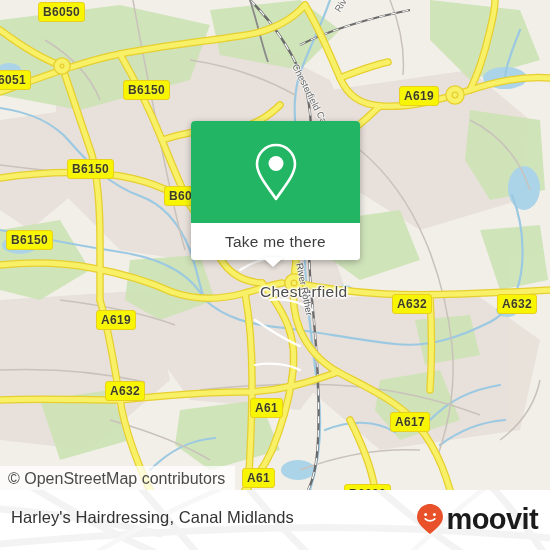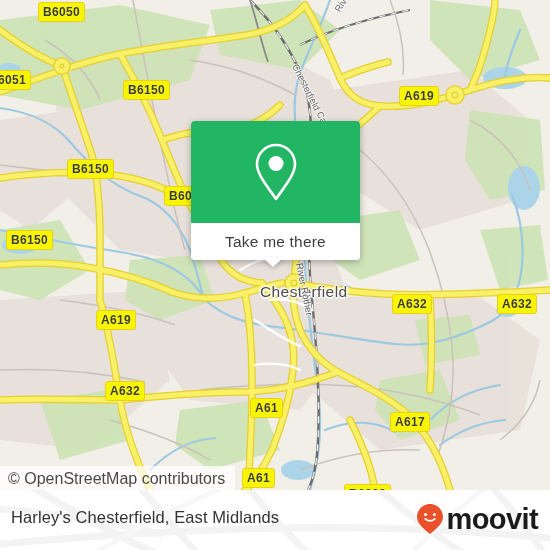--- a/index.html
+++ b/index.html
@@ -353,21 +353,21 @@
         <path d="M0 80 C90 72 180 66 280 64"></path>
         <path d="M280 64 C370 62 460 66 550 74"></path>
         <path d="M0 45 C60 50 110 58 160 70"></path>
       </g>
       <g stroke="#ededed" fill="none" stroke-width="5">
         <path d="M60 110 C110 80 160 50 220 25"></path>
         <path d="M390 110 C420 80 450 50 490 20"></path>
       </g>
     </svg>
 
-    <div class="footer-title" style="top:18px;left:11px;position:absolute">Harley's Chesterfield, East Midlands</div>
+    <div class="footer-title" style="top:18px;left:11px;position:absolute">Harley's Hairdressing, Canal Midlands</div>
 
     <div class="brand" style="top:13px;right:12px;position:absolute">
       <svg width="30" height="32" viewBox="0 0 30 32">
         <path d="M15 1 C7.8 1 2 6.8 2 14 C2 21.5 10.5 27 15 31 C19.5 27 28 21.5 28 14 C28 6.8 22.2 1 15 1 Z" fill="#e8512a"></path>
         <circle cx="10.6" cy="11.6" r="1.5" fill="#ffffff"></circle>
         <circle cx="19.4" cy="11.6" r="1.5" fill="#ffffff"></circle>
         <path d="M10.2 15.8 C12 18.6 18 18.6 19.8 15.8" fill="none" stroke="#ffffff" stroke-width="1.7" stroke-linecap="round"></path>
       </svg>
       <span class="brand-word">moovit</span>
     </div>

